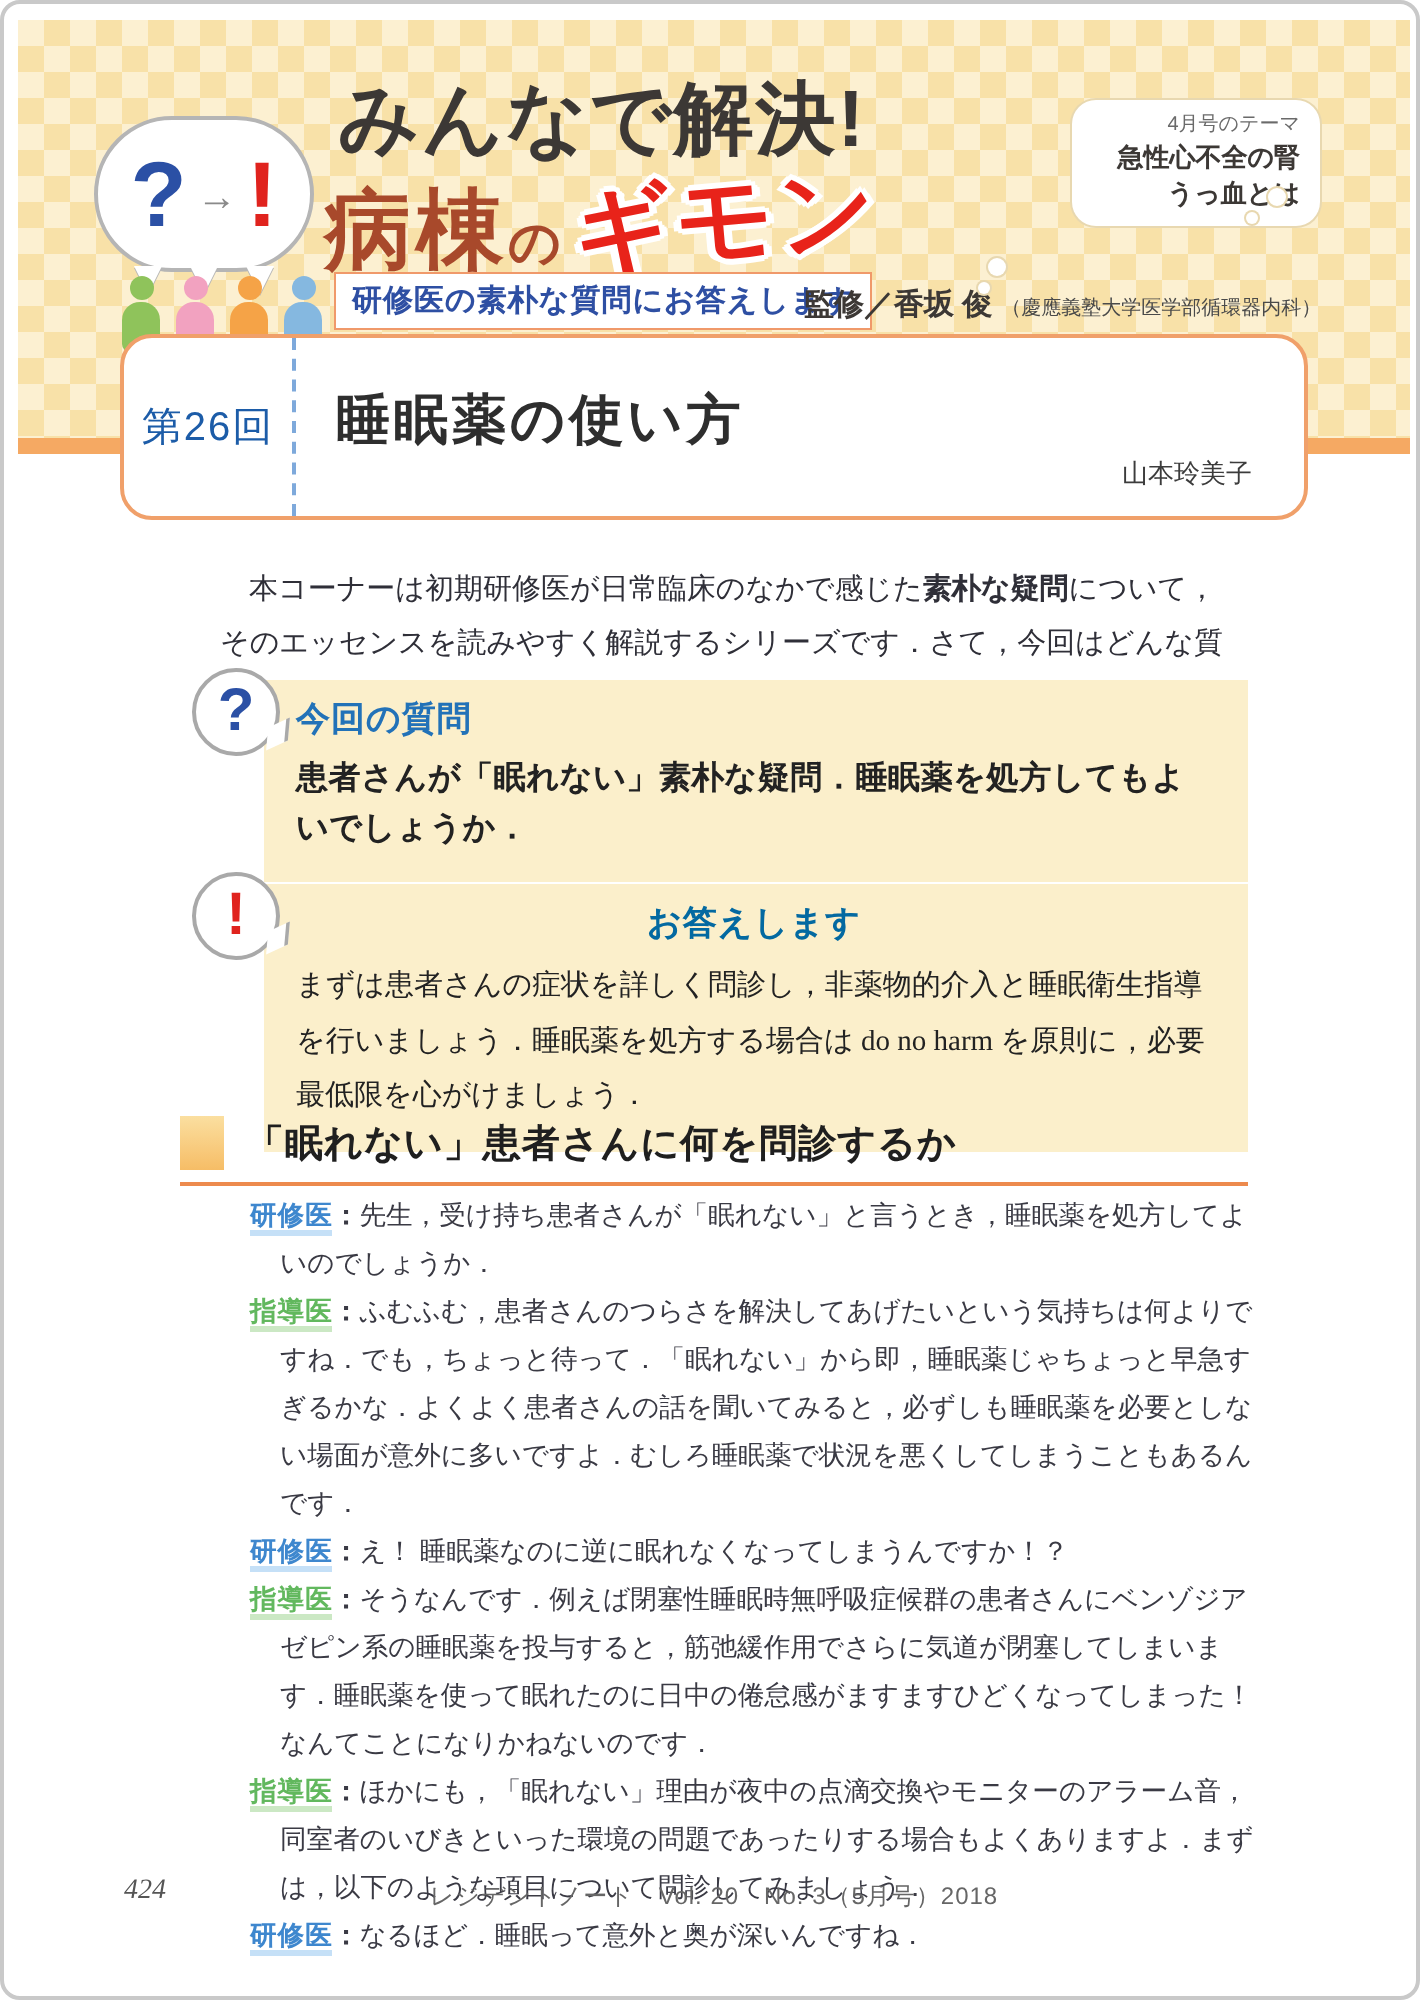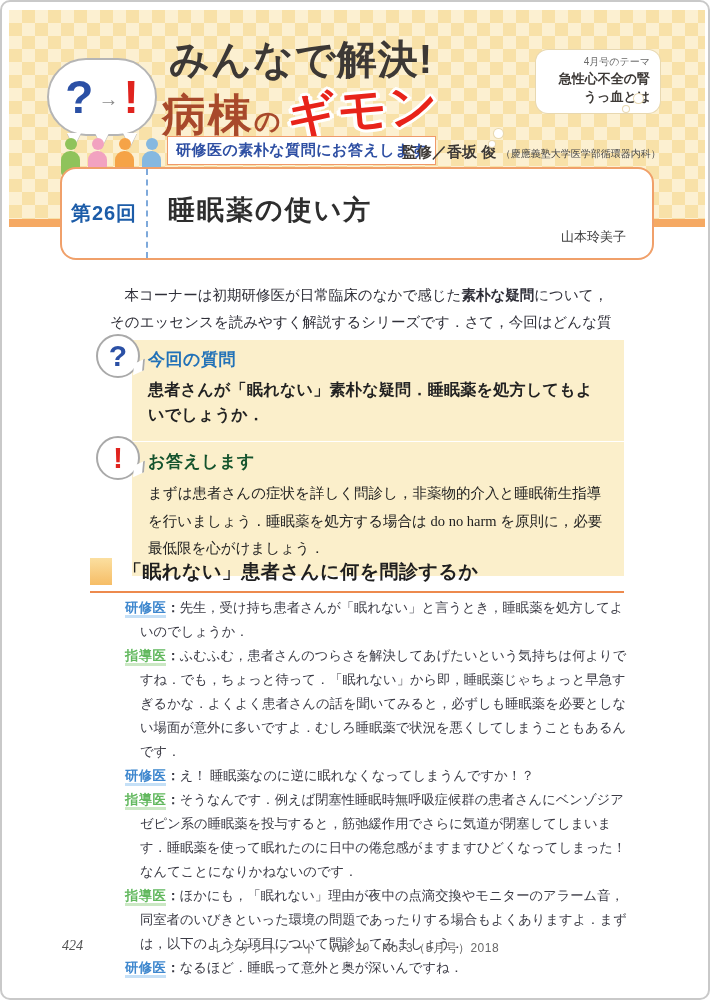--- a/index.html
+++ b/index.html
@@ -66,21 +66,21 @@
   .t1-d1 { width:9px; height:9px; left:625px; top:84px; }
   .t1-d2 { width:6px; height:6px; left:614px; top:96px; }
   .t2-d1 { width:9px; height:9px; left:485px; top:119px; }
   .t2-d2 { width:6px; height:6px; left:480px; top:131px; }
   
   .title-card {
     position:absolute; left:58px; top:165px; width:594px; height:93px;
     background:#fff; border:2.5px solid #f0a06a; border-radius:16px; display:flex;
   }
   .episode { width:84px; display:flex; align-items:center; justify-content:center;
-    color:#1c5ca8; font-size:20px; font-weight:bold; letter-spacing:1px; }
+    color:#1c5ca8; font-size:20px; font-weight:normal; letter-spacing:1px; }
   .title-right { flex:1; border-left:2px dashed #7ea9db; position:relative; display:flex; align-items:center; }
   .article-title { font-size:27px; font-weight:bold; color:#2e2e2e; margin-left:20px; letter-spacing:2px; margin-top:-8px; }
   .author { position:absolute; right:26px; bottom:12px; font-size:13px; color:#3c3c3c; }
   
   .intro {
     position:absolute; left:108px; top:280px; width:512px;
     font-family:"Liberation Serif", serif; font-size:14.5px; line-height:1.85; color:#2f2f38;
     text-indent:1em;
   }
   .intro b { font-weight:bold; }
@@ -90,21 +90,21 @@
   .a-box { top:440px; }
   .qa-icon {
     position:absolute; left:-36px; top:-6px; width:44px; height:44px; background:#fff;
     border:2px solid #a9a9a9; border-radius:50%; display:flex; align-items:center; justify-content:center;
   }
   .qa-icon::after { content:""; position:absolute; right:-7px; bottom:4px; width:10px; height:10px;
     background:#fff; border-right:2px solid #a9a9a9; transform:rotate(-25deg) skewX(-30deg); }
   .qa-icon.q { color:#2b50a5; } .qa-icon.a { color:#e0231e; }
   .qa-icon span { font-size:30px; font-weight:bold; line-height:1; }
   .qa-label { font-size:17px; font-weight:bold; letter-spacing:0.5px; }
-  .q-box .qa-label { color:#2272b8; } .a-box .qa-label { color:#14532d; }
+  .q-box .qa-label { color:#2272b8; } .a-box .qa-label { color:#0369a1;text-align:center; }
   .q-body { margin-top:7px; font-size:16px; font-weight:bold; color:#222; line-height:1.55; letter-spacing:0.3px; }
   .a-body { margin-top:7px; font-family:"Liberation Serif", serif; font-size:14.5px; color:#222; line-height:1.9; }
   
   .section { position:absolute; left:88px; top:556px; width:534px; border-bottom:2.5px solid #ed8a4d; padding-bottom:6px; }
   .section-row { display:flex; align-items:center; }
   .section-marker { width:22px; height:27px; background:linear-gradient(#fbdfa0,#f6bd66); margin-right:11px; }
   .section-title { font-size:19px; font-weight:bold; color:#1f1f1f; letter-spacing:0.5px; }
   
   .dialogue { position:absolute; left:123px; top:594px; width:502px;
     font-family:"Liberation Serif", serif; font-size:13.3px; color:#3a3a44; }

